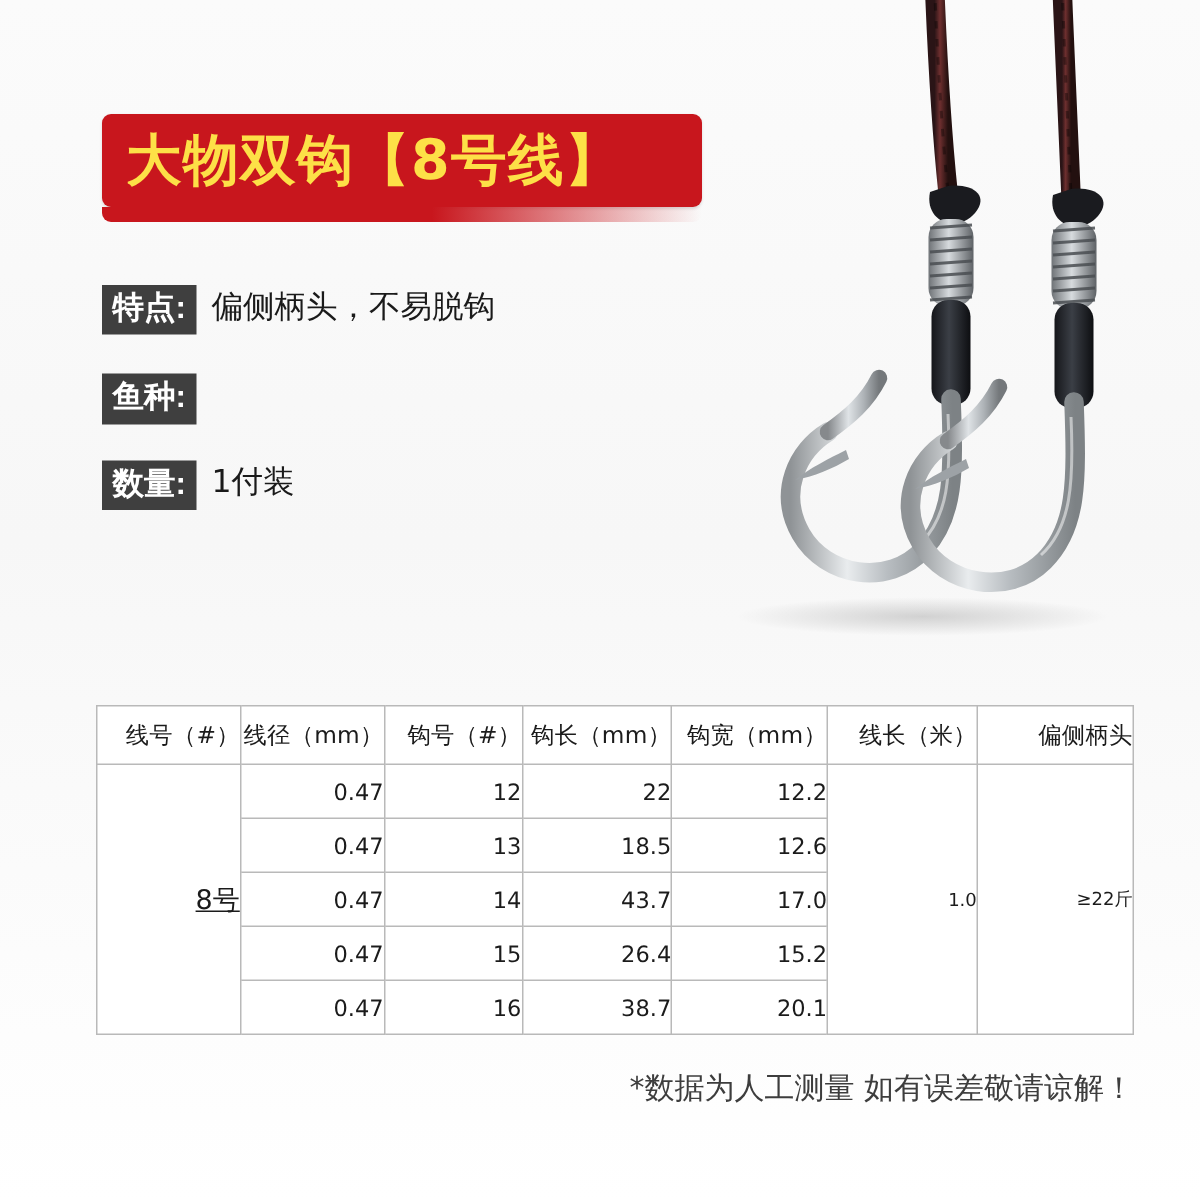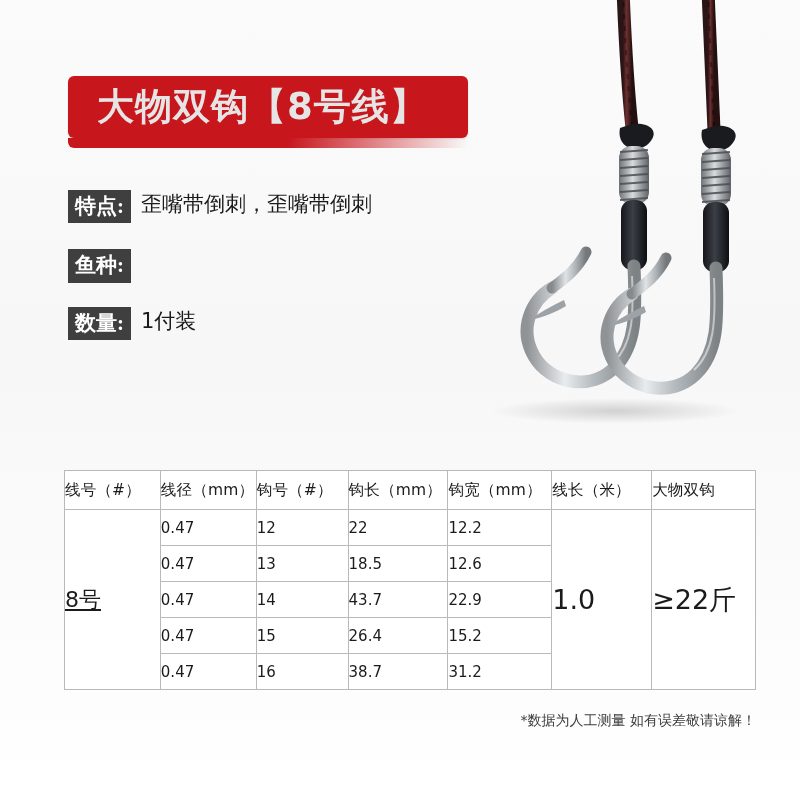--- a/index.html
+++ b/index.html
@@ -27,24 +27,24 @@
     left: 68px;
     top: 76px;
     width: 400px;
     height: 62px;
     background: #c8161d;
     border-radius: 6px 6px 6px 6px;
     box-shadow: 0 1px 2px rgba(0,0,0,0.12);
   }
   .title-banner .title-text {
     position: absolute;
-    left: 29px;
+    left: 16px;
     top: 50%;
     transform: translateY(-50%);
-    color: #e5e5e5;
+    color: #fde047;
     font-size: 37px;
     font-weight: bold;
     letter-spacing: 1px;
     white-space: nowrap;
     font-family: "DejaVu Sans", "Liberation Sans", sans-serif;
   }
   .banner-tail {
     position: absolute;
     left: 68px;
     top: 138px;
@@ -67,21 +67,21 @@
     margin-bottom: 14px;
   }
   .spec-label {
     background: #3f3f3f;
     color: #ffffff;
     font-size: 21px;
     font-weight: bold;
     padding: 3px 7px 4px 7px;
     white-space: nowrap;
     line-height: 1.25;
-    font-family: Liberation Serif, serif;
+    font-family: Liberation Sans, sans-serif;
   }
   .spec-value {
     color: #1a1a1a;
     font-size: 21px;
     margin-left: 10px;
     line-height: 1.35;
     white-space: nowrap;
     font-family: "DejaVu Sans", "Liberation Sans", sans-serif;
   }
   .spec-value .line2 {
@@ -118,54 +118,54 @@
   }
   table.spec-table {
     border-collapse: collapse;
     width: 692px;
     background: #ffffff;
     font-family: "DejaVu Sans", "Liberation Sans", sans-serif;
   }
   table.spec-table th,
   table.spec-table td {
     border: 1px solid #b9b9b9;
-    text-align: left;
+    text-align: right;
     color: #1b1b1b;
     font-weight: normal;
     font-size: 15px;
     padding: 0;
     height: 35px;
     vertical-align: middle;
   }
   table.spec-table thead th {
     font-size: 15.5px;
     height: 38px;
     font-weight: normal;
     letter-spacing: 0.2px;
   }
   table.spec-table td.big {
-    font-size: 22px;
+    font-size: 18px;
     text-decoration: underline;
   }
   table.spec-table td.mid {
-    font-size: 27px;
+    font-size: 12px;
   }
   col.c1 { width: 96px; }
   col.c2 { width: 96px; }
   col.c3 { width: 92px; }
   col.c4 { width: 100px; }
   col.c5 { width: 104px; }
   col.c6 { width: 100px; }
   col.c7 { width: 104px; }
 
   .footnote {
     position: absolute;
     right: 44px;
     top: 712px;
-    font-size: 14px;
+    font-size: 20px;
     color: #3d3d3d;
     white-space: nowrap;
     font-family: "DejaVu Sans", "Liberation Sans", sans-serif;
   }
 </style>
 </head>
 <body>
 
 <div class="page">
 
@@ -257,21 +257,21 @@
   <div class="title-banner">
     <span class="title-text">大物双钩【8号线】</span>
   </div>
   <div class="banner-tail"></div>
 
   <div class="specs">
 
     <div class="spec-row">
       <span class="spec-label">特点:</span>
       <span class="spec-value">
-        <span>歪嘴带倒刺，歪嘴带倒刺</span>
+        <span>偏侧柄头，不易脱钩</span>
       </span>
     </div>
 
     <div class="spec-row gap-1">
       <span class="spec-label">鱼种:</span>
     </div>
 
     <div class="spec-row gap-2">
       <span class="spec-label">数量:</span>
       <span class="spec-value">1付装</span>
@@ -291,21 +291,21 @@
           <col class="c7">
       </colgroup>
       <thead>
         <tr>
           <th>线号（#）</th>
           <th>线径（mm）</th>
           <th>钩号（#）</th>
           <th>钩长（mm）</th>
           <th>钩宽（mm）</th>
           <th>线长（米）</th>
-          <th>大物双钩</th>
+          <th>偏侧柄头</th>
         </tr>
       </thead>
       <tbody>
         <tr>
           <td class="big" rowspan="5">8号</td>
           <td>0.47</td>
           <td>12</td>
           <td>22</td>
           <td>12.2</td>
           <td class="mid" rowspan="5">1.0</td>
@@ -314,33 +314,33 @@
         <tr>
           <td>0.47</td>
           <td>13</td>
           <td>18.5</td>
           <td>12.6</td>
         </tr>
         <tr>
           <td>0.47</td>
           <td>14</td>
           <td>43.7</td>
-          <td>22.9</td>
+          <td>17.0</td>
         </tr>
         <tr>
           <td>0.47</td>
           <td>15</td>
           <td>26.4</td>
           <td>15.2</td>
         </tr>
         <tr>
           <td>0.47</td>
           <td>16</td>
           <td>38.7</td>
-          <td>31.2</td>
+          <td>20.1</td>
         </tr>
       </tbody>
     </table>
   </div>
 
   <div class="footnote">*数据为人工测量 如有误差敬请谅解！</div>
 
 </div>
 
 </body></html>

